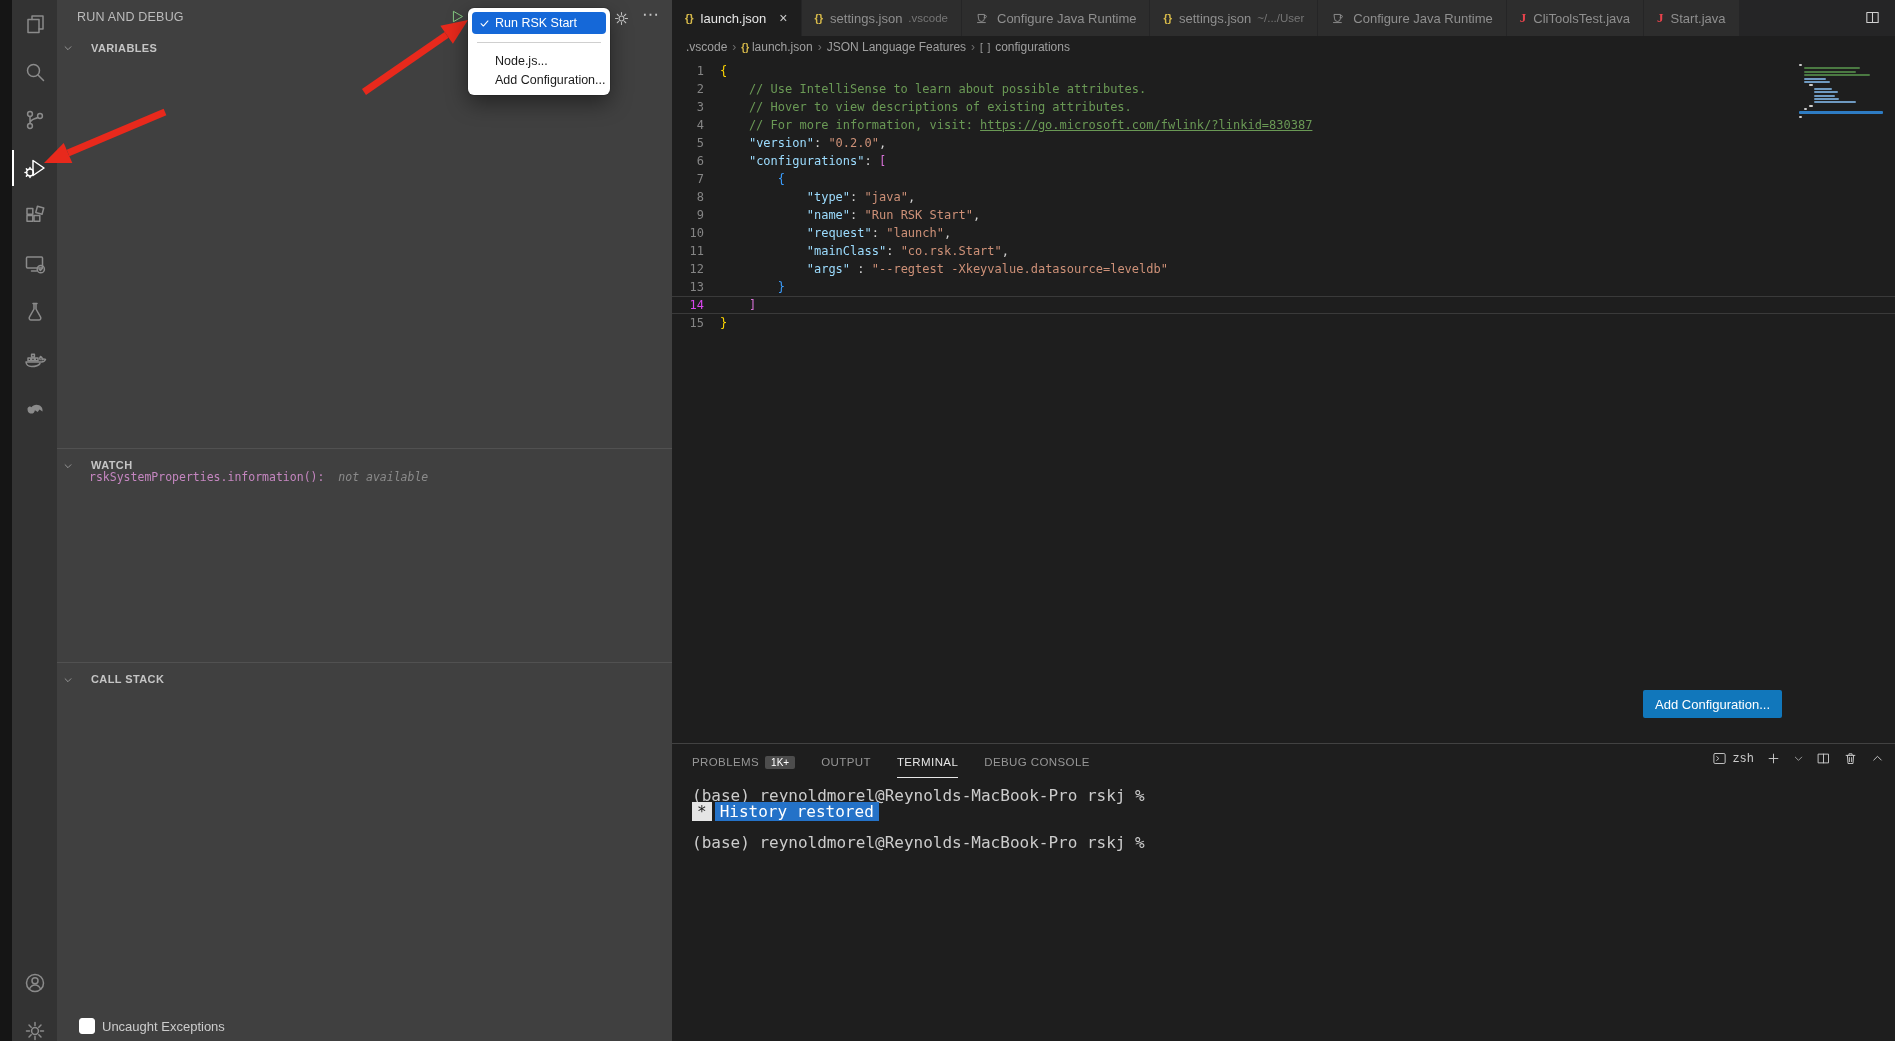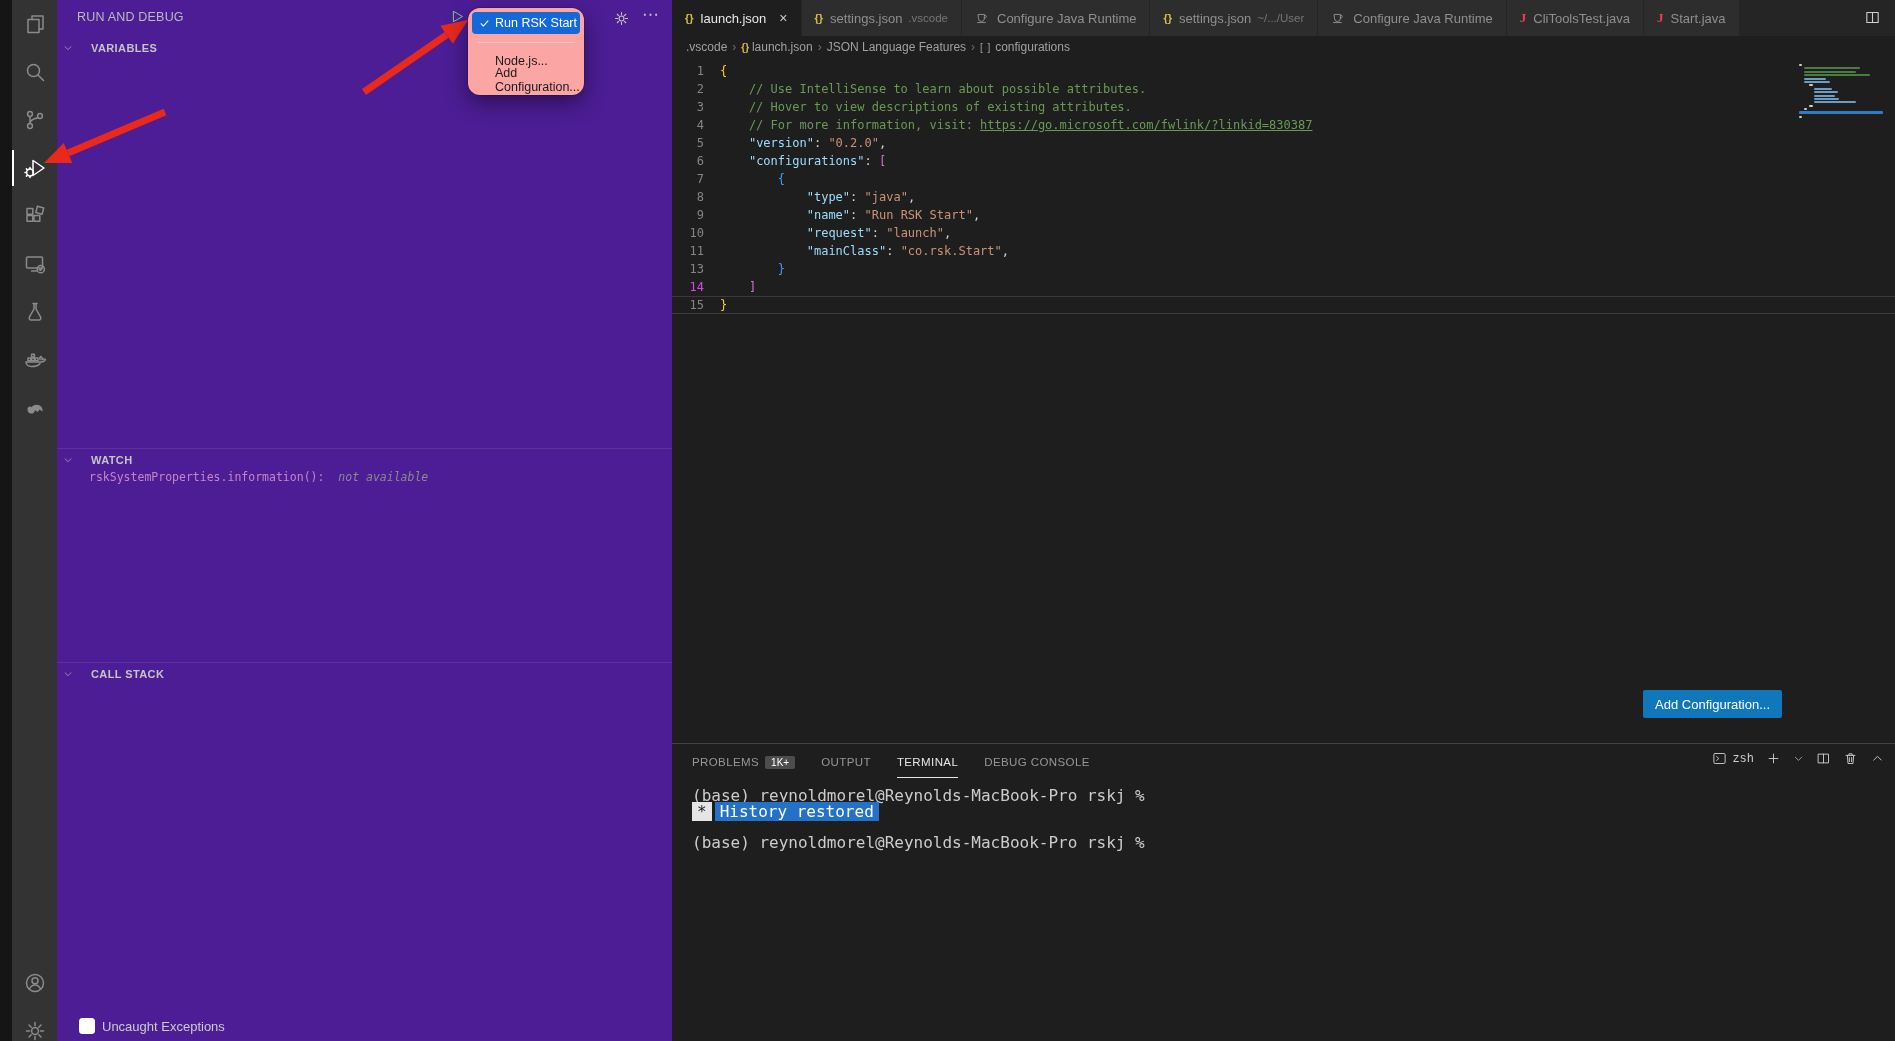--- a/index.html
+++ b/index.html
@@ -12,30 +12,30 @@
 
   
   .activity-bar{position:absolute;left:12px;top:0;width:45px;height:100%;background:#333333;}
   .ab-item{position:relative;width:45px;height:48px;display:flex;align-items:center;justify-content:center;color:#8b8b8b;cursor:pointer;}
   .ab-item.active{color:#ffffff;}
   .ab-item.active::before{content:"";position:absolute;left:0;top:6px;bottom:6px;width:2px;background:#ffffff;}
   .ab-item svg{width:24px;height:24px;}
   .ab-bottom{position:absolute;left:0;bottom:-14px;width:45px;}
 
   
-  .sidebar{position:absolute;left:57px;top:0;width:615px;height:100%;background:#4c1d95;}
+  .sidebar{position:absolute;left:57px;top:0;width:615px;height:100%;background:#404040;}
   .sidebar-header{position:absolute;left:0;top:0;width:100%;height:36px;}
   .sidebar-title{position:absolute;left:20px;top:10px;font-size:12.5px;color:#bbbbbb;letter-spacing:.2px;}
   .hdr-play{position:absolute;left:393px;top:9px;color:#89d185;}
   .hdr-gear{position:absolute;left:556px;top:10px;color:#c5c5c5;cursor:pointer;}
   .hdr-gear svg{width:17px;height:17px;}
   .hdr-more{position:absolute;left:585px;top:4px;color:#c5c5c5;font-size:17px;cursor:pointer;letter-spacing:1px;}
   .section-header{position:absolute;left:0;width:100%;height:23px;display:flex;align-items:center;gap:18px;
                   padding-left:6px;box-sizing:border-box;font-size:11px;font-weight:bold;color:#c5c5c5;letter-spacing:.4px;cursor:pointer;}
-  .section-header.bordered{border-top:1px solid rgba(204,204,204,.13);}
+  .section-header.bordered{border-top:1px solid rgba(204,204,204,.13);align-items:flex-end;}
   .chev{width:10px;height:10px;}
   .chev svg{width:10px;height:10px;}
   .watch-row{position:absolute;left:32px;top:470px;font-family:"DejaVu Sans Mono",monospace;font-size:11.5px;white-space:nowrap;}
   .watch-expr{color:#c586c0;}
   .watch-val{color:#8b8b8b;font-style:italic;}
   .bp-row{position:absolute;left:22px;top:1018px;display:flex;align-items:center;gap:7px;font-size:13px;color:#cccccc;}
   .bp-check{width:14px;height:14px;background:#ffffff;border-radius:3px;border:1px solid #ffffff;}
 
   
   .editor-region{position:absolute;left:672px;top:0;right:0;height:100%;background:#1e1e1e;}
@@ -82,21 +82,21 @@
   .panel-actions{position:absolute;right:10px;top:7px;display:flex;align-items:center;gap:12px;color:#cccccc;}
   .panel-actions svg{width:15px;height:15px;}
   .pa{cursor:pointer;display:flex;align-items:center;gap:5px;}
   .shell-label{font-size:12px;font-family:Liberation Mono, monospace;}
   .terminal{position:absolute;left:20px;top:44px;font-family:"DejaVu Sans Mono",monospace;font-size:16px;color:#cccccc;}
   .tline{height:15.5px;line-height:15.5px;white-space:pre;}
   .hist-star{background:#e5e5e5;color:#1e1e1e;padding:0 5px;}
   .hist-text{background:#2472c8;color:#ffffff;padding:0 5px;margin-left:3px;}
 
   
-  .menu{position:absolute;left:468px;top:8px;width:116px;background:#fca5a5;border-radius:12px;z-index:40;
+  .menu{position:absolute;left:468px;top:8px;width:142px;background:#ffffff;border-radius:6px;z-index:40;
         box-shadow:0 8px 22px rgba(0,0,0,.45), 0 0 0 1px rgba(0,0,0,.12);padding:4px 0 6px;}
   .menu-item-selected{margin:0 4px;height:22px;border-radius:4px;background:#1568d8;color:#ffffff;
         display:flex;align-items:center;font-size:12.5px;padding-left:7px;gap:5px;cursor:pointer;}
   .menu-item-selected svg{width:11px;height:11px;stroke-width:2.4;}
   .menu-sep{height:1px;background:#cfcfcf;margin:8px 9px;}
   .menu-item{height:19px;display:flex;align-items:center;padding-left:27px;font-size:12.5px;color:#1b1b1b;cursor:pointer;}
 
   .arrows{position:absolute;left:0;top:0;width:1895px;height:1041px;z-index:30;pointer-events:none;}
 </style>
 </head>
@@ -330,20 +330,21 @@
           <div class="code-line"><span class="ln">2</span><span class="code-text"><span class="c">    // Use IntelliSense to learn about possible attributes.</span></span></div>
           <div class="code-line"><span class="ln">3</span><span class="code-text"><span class="c">    // Hover to view descriptions of existing attributes.</span></span></div>
           <div class="code-line"><span class="ln">4</span><span class="code-text"><span class="c">    // For more information, visit: </span><span class="l">https://go.microsoft.com/fwlink/?linkid=830387</span></span></div>
           <div class="code-line"><span class="ln">5</span><span class="code-text"><span class="t">    </span><span class="k">"version"</span><span class="t">: </span><span class="s">"0.2.0"</span><span class="t">,</span></span></div>
           <div class="code-line"><span class="ln">6</span><span class="code-text"><span class="t">    </span><span class="k">"configurations"</span><span class="t">: </span><span class="m">[</span></span></div>
           <div class="code-line"><span class="ln">7</span><span class="code-text"><span class="t">        </span><span class="b">{</span></span></div>
           <div class="code-line"><span class="ln">8</span><span class="code-text"><span class="t">            </span><span class="k">"type"</span><span class="t">: </span><span class="s">"java"</span><span class="t">,</span></span></div>
           <div class="code-line"><span class="ln">9</span><span class="code-text"><span class="t">            </span><span class="k">"name"</span><span class="t">: </span><span class="s">"Run RSK Start"</span><span class="t">,</span></span></div>
           <div class="code-line"><span class="ln">10</span><span class="code-text"><span class="t">            </span><span class="k">"request"</span><span class="t">: </span><span class="s">"launch"</span><span class="t">,</span></span></div>
           <div class="code-line"><span class="ln">11</span><span class="code-text"><span class="t">            </span><span class="k">"mainClass"</span><span class="t">: </span><span class="s">"co.rsk.Start"</span><span class="t">,</span></span></div>
+          <div class="code-line"><span class="ln">12</span><span class="code-text"><span class="t">            </span><span class="k">"args"</span><span class="t"> : </span><span class="s">"--regtest -Xkeyvalue.datasource=leveldb"</span></span></div>
           <div class="code-line"><span class="ln">13</span><span class="code-text"><span class="t">        </span><span class="b">}</span></span></div>
           <div class="code-line"><span class="ln cur">14</span><span class="code-text"><span class="t">    </span><span class="m">]</span></span></div>
           <div class="code-line"><span class="ln">15</span><span class="code-text"><span class="y">}</span></span></div>
         </div>
       <div class="minimap" id="minimap">
           <div class="mm-row" style="margin-left: 0px; width: 3px; background: rgb(204, 204, 204);"></div>
           <div class="mm-row" style="margin-left: 5px; width: 56px; background: rgb(75, 122, 66);"></div>
           <div class="mm-row" style="margin-left: 5px; width: 52px; background: rgb(75, 122, 66);"></div>
           <div class="mm-row" style="margin-left: 5px; width: 66px; background: rgb(75, 122, 66);"></div>
           <div class="mm-row" style="margin-left: 5px; width: 22px; background: rgb(111, 154, 193);"></div>

